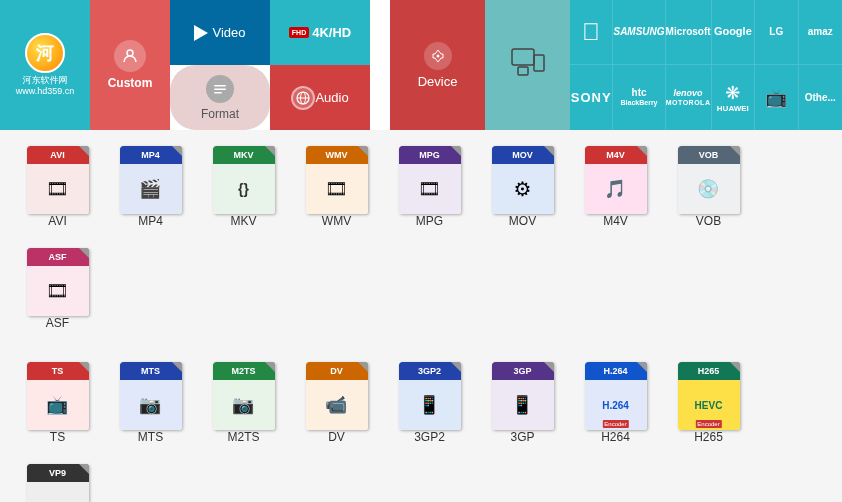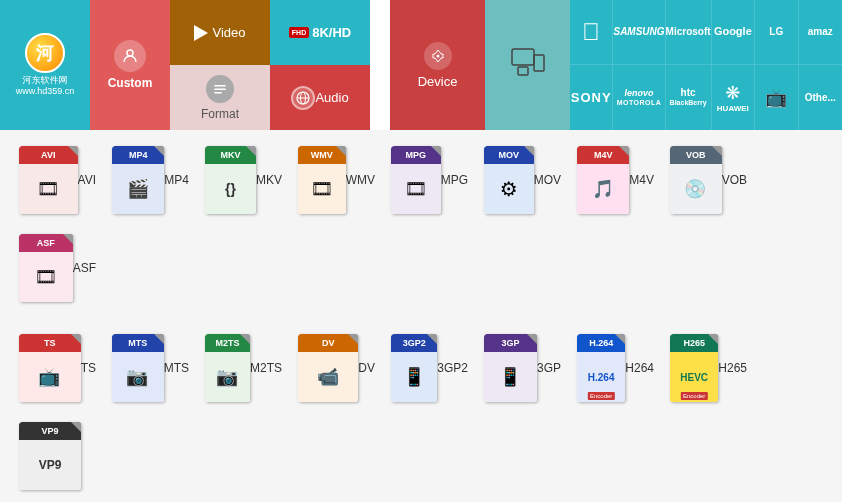--- a/index.html
+++ b/index.html
@@ -74,21 +74,21 @@
       color: white;
       grid-row: 1 / 3;
     }
 
     .format-btn.format {
       background: #e8d0d0;
       color: #555;
     }
 
     .format-btn.video {
-      background: #a16207;
+      background: #0369a1;
       color: white;
     }
 
     .format-btn.four-k {
       background: #29b6c5;
       color: white;
     }
 
     .format-btn.web {
       background: #e05a5a;
@@ -140,21 +140,21 @@
 
     .format-grid-content {
       display: flex;
       flex-wrap: wrap;
       gap: 8px;
     }
 
     .format-item {
       width: 85px;
       display: flex;
-      flex-direction: row;
+      flex-direction: column;
       align-items: center;
       cursor: pointer;
       padding: 6px 4px;
       border-radius: 4px;
     }
 
     
     .file-icon {
       width: 62px;
       height: 68px;
@@ -245,25 +245,25 @@
           <div style="width:0;height:0;border-top:8px solid transparent;border-bottom:8px solid transparent;border-left:14px solid white;"></div>
           <span style="color:white;font-size:13px;font-weight:500;">Video</span>
         </div>
       </div>
 
       <div class="format-btn four-k" style="grid-row:1;grid-column:3;">
         <div style="display:flex;align-items:center;gap:3px;">
           <div style="background:#cc0000;color:white;font-size:7px;padding:2px 3px;border-radius:2px;font-weight:bold;line-height:1;">
             <div>FHD</div>
           </div>
-          <span style="color:white;font-size:13px;font-weight:bold;">8K/HD</span>
+          <span style="color:white;font-size:13px;font-weight:bold;">4K/HD</span>
         </div>
       </div>
 
-      <div class="format-btn format" style="grid-row:2;grid-column:2;">
+      <div class="format-btn format" style="grid-row:2;grid-column:2;border-radius:26px;">
         <div style="width:28px;height:28px;border-radius:50%;background:#aaa;display:flex;align-items:center;justify-content:center;">
           <svg width="16" height="16" viewBox="0 0 16 16" fill="white">
               <rect x="2" y="4" width="12" height="1.5" rx="1"></rect>
               <rect x="2" y="7.5" width="12" height="1.5" rx="1"></rect>
               <rect x="2" y="11" width="8" height="1.5" rx="1"></rect>
             </svg>
         </div>
         <span style="color:#555;font-size:12px;">Format</span>
       </div>
 
@@ -325,28 +325,28 @@
     </div>
     <div class="brand-item">
       <span class="brand-text" style="font-size:10px;">amaz</span>
     </div>
 
     <div class="brand-item">
       <span class="brand-text" style="font-size:13px;font-weight:bold;letter-spacing:1px;">SONY</span>
     </div>
     <div class="brand-item">
       <div style="text-align:center;">
+        <div class="brand-text" style="font-size:10px;font-weight:bold;">htc</div>
+        <div class="brand-text" style="font-size:7px;">BlackBerry</div>
+      </div>
+    </div>
+    <div class="brand-item">
+      <div style="text-align:center;">
         <div class="brand-text" style="font-size:9px;font-style:italic;">lenovo</div>
         <div class="brand-text" style="font-size:7px;letter-spacing:0.5px;">MOTOROLA</div>
-      </div>
-    </div>
-    <div class="brand-item">
-      <div style="text-align:center;">
-        <div class="brand-text" style="font-size:10px;font-weight:bold;">htc</div>
-        <div class="brand-text" style="font-size:7px;">BlackBerry</div>
       </div>
     </div>
     <div class="brand-item">
       <div style="text-align:center;">
         <div style="font-size:18px;color:white;">❋</div>
         <div class="brand-text" style="font-size:8px;">HUAWEI</div>
       </div>
     </div>
     <div class="brand-item">
       <div style="text-align:center;">

